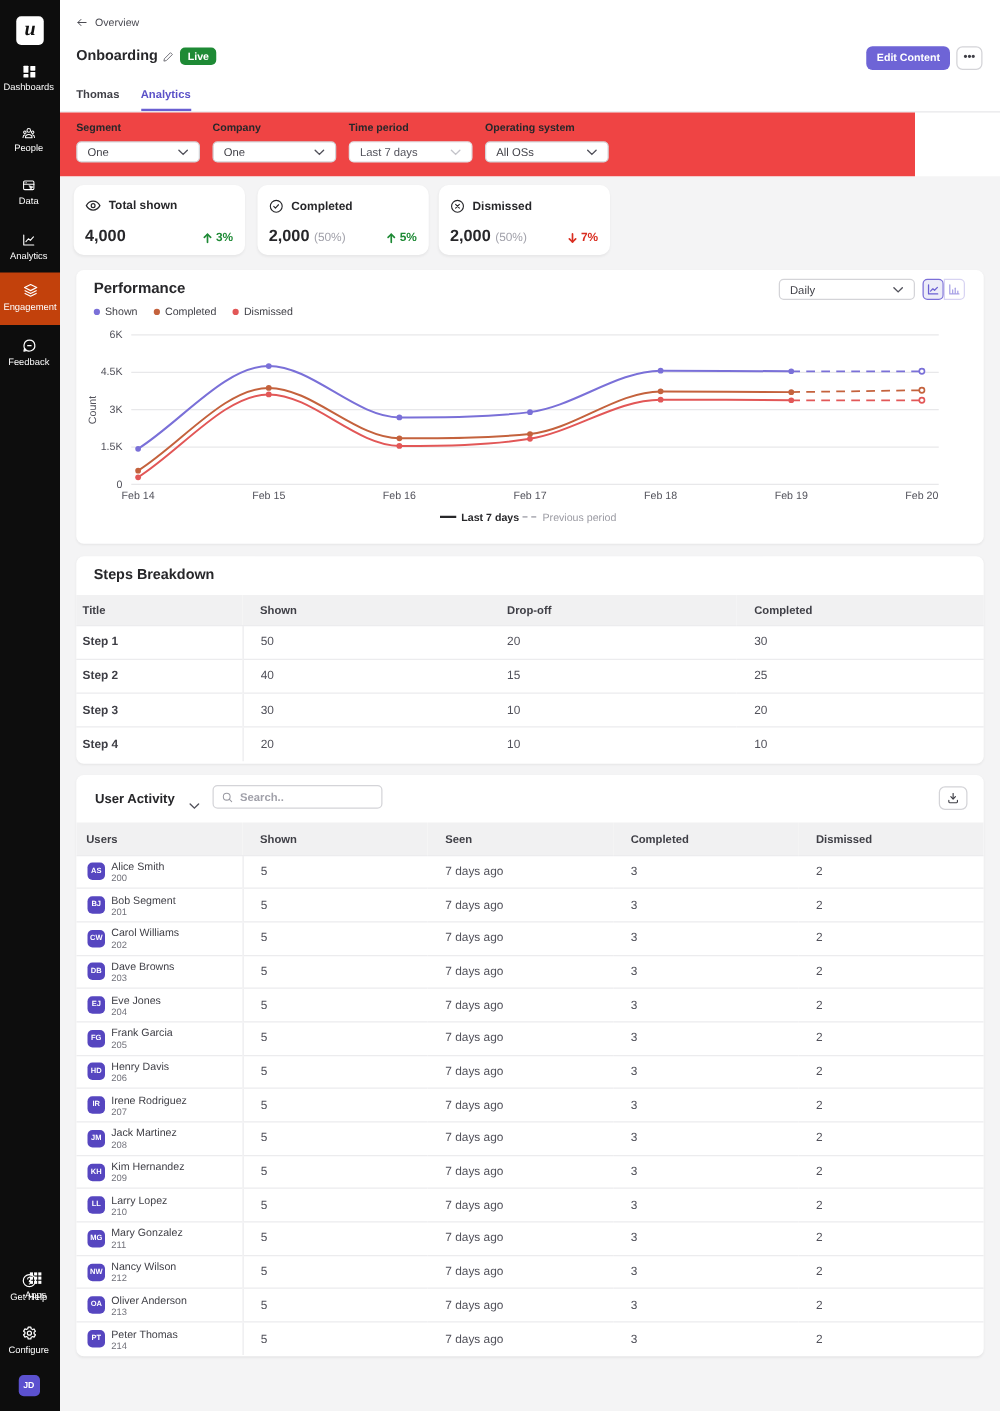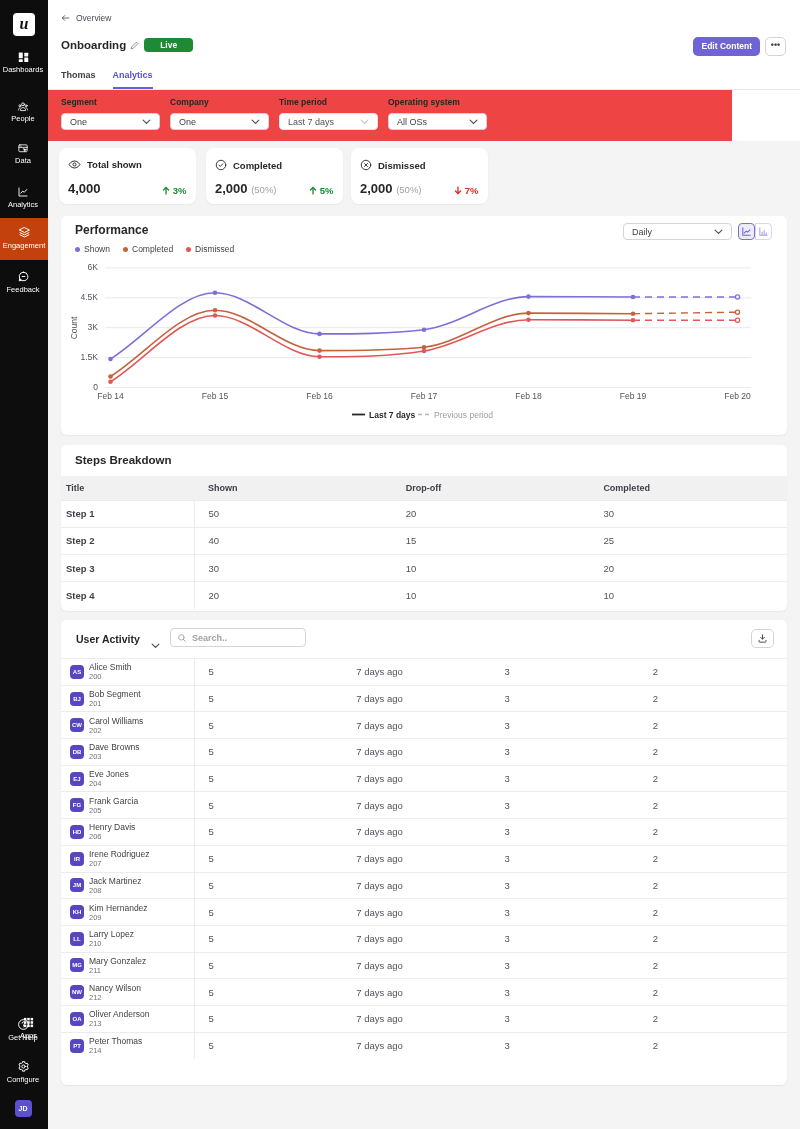--- a/index.html
+++ b/index.html
@@ -12,21 +12,21 @@
 .navitem svg { display:block; margin:0 auto 2px; }
 .navitem .lbl { font-size:7.5px; color:#fefefe; display:block; }
 .navitem.active { background:#c2410c; width:48px; }
 .main { position:absolute; left:48px; top:0; width:752px; height:1129px; background:#f4f4f5; }
 .tophdr { position:absolute; left:0; top:0; width:752px; height:141px; background:#fff; z-index:2; }
 .backrow { position:absolute; left:13px; top:13px; display:flex; align-items:center; color:#4a4a52; font-size:8.5px; }
 .backrow svg { margin-right:6px; }
 .titlerow { position:absolute; left:13px; top:38px; display:flex; align-items:center; }
 .titlerow h1 { font-size:11.5px; font-weight:bold; color:#27272a; }
 .pencil { margin-left:4px; display:flex; }
-.livebadge { margin-left:5px; background:#1e8a35; color:#fff; font-size:8.5px; font-weight:bold; padding:0 16px; height:14px; line-height:14px; border-radius:4px; }
+.livebadge { margin-left:5px; background:#1e8a35; color:#fff; font-size:8.5px; font-weight:bold; padding:0 6px; height:14px; line-height:14px; border-radius:4px; }
 .hdrbtns { position:absolute; right:14px; top:37px; display:flex; }
 .btn-edit { background:#6e64d6; color:#fff; font-size:8.5px; font-weight:bold; border-radius:5px; padding:0 8px; height:19px; line-height:19px; }
 .btn-more { width:21px; height:19px; background:#fff; border:1px solid #d4d4d8; border-radius:5px; margin-left:5px; color:#3f3f46; font-size:9px; font-weight:bold; line-height:15px; text-align:center; }
 .tabs { position:absolute; left:13px; top:70px; display:flex; font-size:9px; }
 .tabs .tab { padding-bottom:7px; color:#3f3f46; font-weight:bold; }
 .tabs .tab.on { color:#5b51c8; border-bottom:2px solid #6a5fd2; }
 .tabline { position:absolute; left:0; top:89px; width:752px; height:1px; background:#e8e8ea; }
 .filters { position:absolute; left:0; top:90px; width:684px; height:51px; background:#ef4444; z-index:3; }
 .filter { position:absolute; top:7px; }
 .filter .flabel { font-size:8.5px; font-weight:bold; color:#27272a; display:block; margin-bottom:6px; }
@@ -430,20 +430,27 @@
     </div>
     <table class="utbl">
       <colgroup>
           <col style="width:133px">
           <col style="width:148.25px">
           <col style="width:148.25px">
           <col style="width:148.25px">
           <col style="width:148.25px">
         </colgroup>
       <tbody>
+          <tr>
+            <th class="uh">Users</th>
+            <th>Shown</th>
+            <th>Seen</th>
+            <th>Completed</th>
+            <th>Dismissed</th>
+          </tr>
 <tr>
             <td class="ucell">
               <div class="uwrap">
                 <div class="uav">AS</div>
                 <div>
                   <div class="uname">Alice Smith</div>
                   <div class="uid">200</div>
                 </div>
               </div>
             </td>

